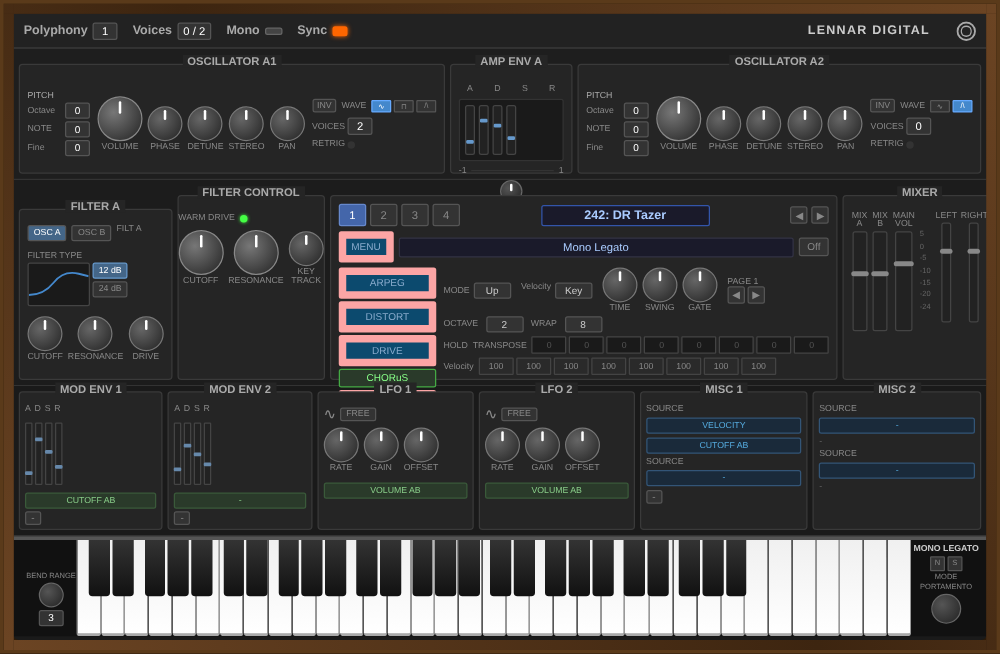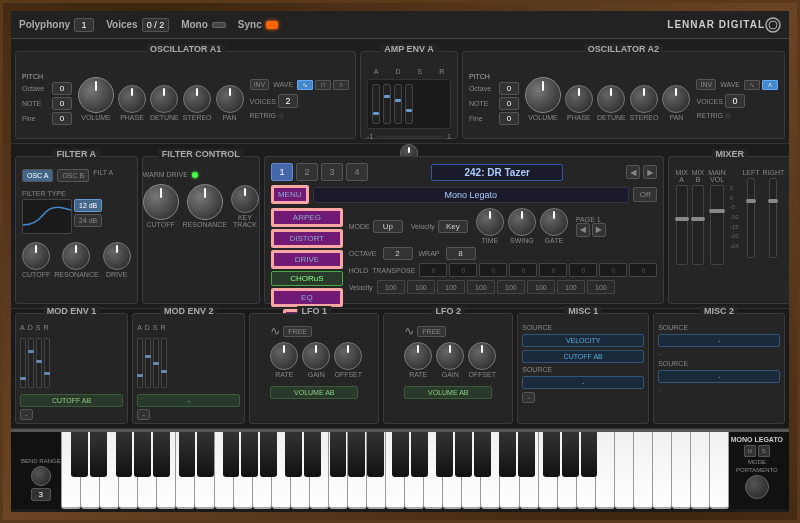--- a/index.html
+++ b/index.html
@@ -108,21 +108,21 @@
       height: 8px;
       background: #ff6600;
       border-radius: 2px;
       box-shadow: 0 0 4px #ff6600;
     }
 
     .lennar-logo {
       margin-left: auto;
       display: flex;
       align-items: center;
-      gap: 0;
+      gap: 21px;
     }
 
     .lennar-text {
       color: #ccc;
       font-size: 10px;
       font-weight: bold;
       letter-spacing: 1px;
     }
 
     
@@ -398,22 +398,22 @@
       border: 1px solid #555;
       border-radius: 2px;
       color: #888;
       font-size: 8px;
       display: flex;
       align-items: center;
       justify-content: center;
     }
 
     .seq-menu-btn {
-      background: #701a75;
-      border: 3px solid #fca5a5;
+      background: #0c4a6e;
+      border: 6px solid #fca5a5;
       color: #88aacc;
       font-size: 8px;
       padding: 2px 4px;
       border-radius: 2px;
       min-width: 36px;
       text-align: center;
     }
 
     .seq-param-value {
       background: #333;
@@ -525,21 +525,21 @@
       color: #88cc88;
       font-size: 7px;
       padding: 2px 4px;
       border-radius: 2px;
       text-align: center;
       margin-top: 4px;
     }
 
     .lfo-section {
       width: 130px;
-      padding: 10px 20px 4px;
+      padding: 10px 4px 4px;
     }
 
     .free-btn {
       background: #333;
       border: 1px solid #555;
       color: #888;
       font-size: 7px;
       padding: 1px 4px;
       border-radius: 2px;
     }
@@ -901,21 +901,21 @@
               <span style="font-size:7px;color:#888;">RETRIG</span>
               <div class="small-led off"></div>
             </div>
           </div>
         </div>
       </div>
     </div>
 
     <div class="middle-row">
 
-      <div class="section-box filter-section" style="margin-top:8px;">
+      <div class="section-box filter-section" style="margin-top:19px;">
         <span class="section-label">FILTER A</span>
         <div style="display:flex;gap:4px;margin-bottom:4px;font-size:7px;">
           <button class="osc-select-btn active">OSC A</button>
           <button class="osc-select-btn">OSC B</button>
           <span style="color:#888;">FILT A</span>
         </div>
         <div style="display:flex;gap:4px;align-items:center;margin-bottom:4px;">
           <div style="flex:1;">
             <div style="font-size:7px;color:#888;margin-bottom:2px;">FILTER TYPE</div>
             <div style="display:flex;gap:2px;">
@@ -1009,21 +1009,21 @@
               <button class="seq-menu-btn">COMPRESS</button>
             </div>
           </div>
 
           <div style="flex:1;display:flex;flex-direction:column;gap:3px;">
             <div style="display:flex;gap:8px;align-items:center;">
               <div style="display:flex;align-items:center;gap:3px;font-size:7px;color:#888;">
                 <span>MODE</span>
                 <div class="seq-param-value">Up</div>
               </div>
-              <div style="display:flex;align-items:center;gap:3px;font-size:7px;color:#888;">
+              <div style="display:flex;gap:3px;font-size:7px;color:#888;">
                 <span>Velocity</span>
                 <div class="seq-param-value">Key</div>
               </div>
 
               <div style="display:flex;gap:4px;">
                 <div class="knob-group">
                   <div class="medium-knob"></div>
                   <span class="knob-label">TIME</span>
                 </div>
                 <div class="knob-group">

